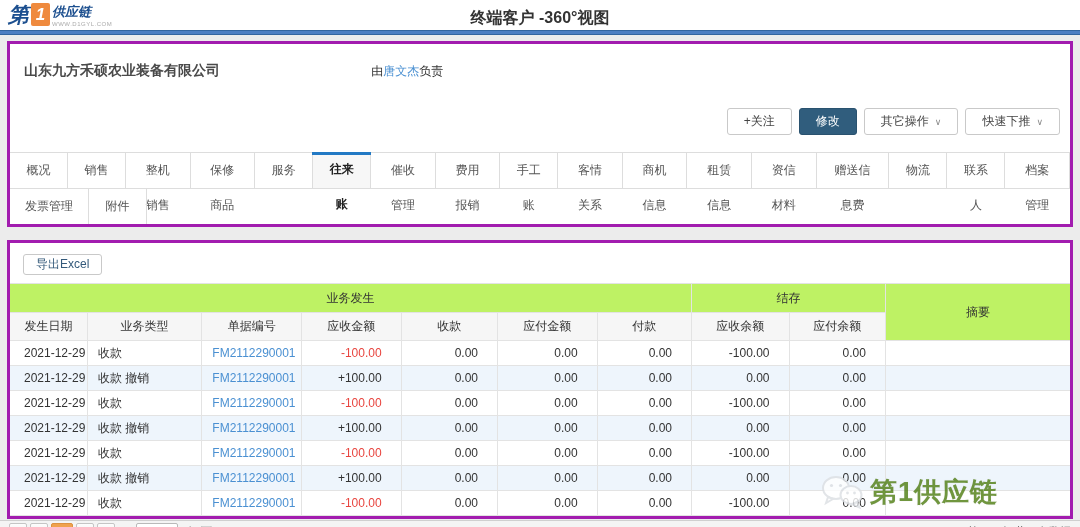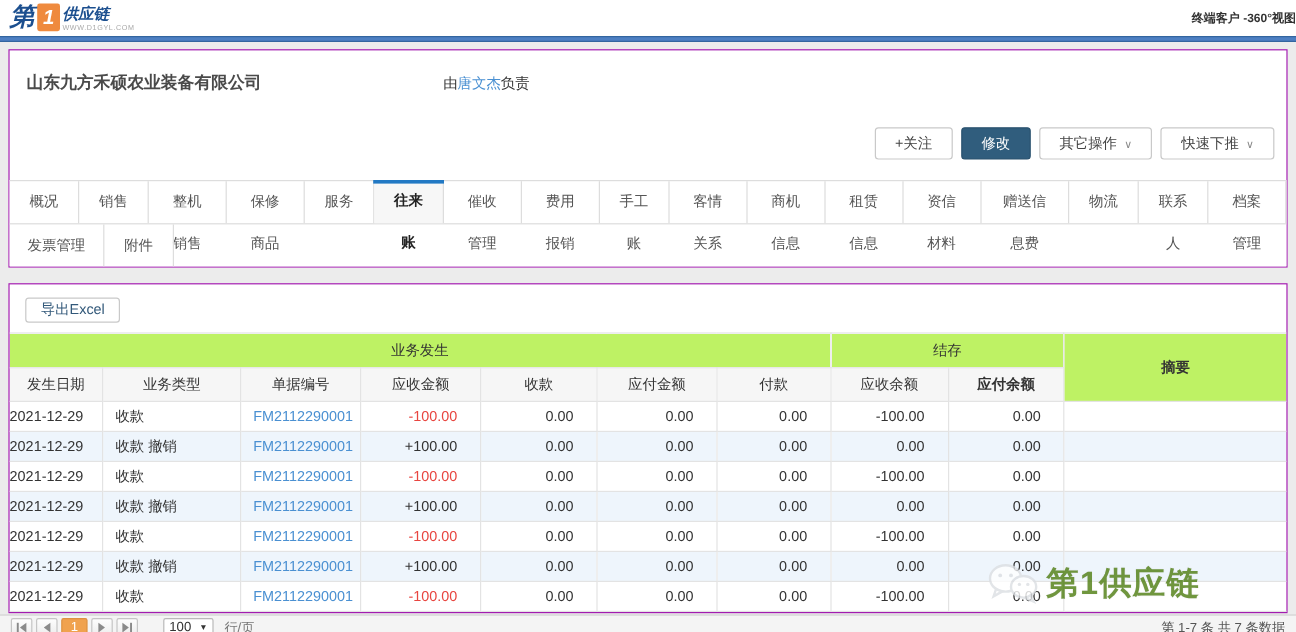--- a/index.html
+++ b/index.html
@@ -9,26 +9,26 @@
   
   .topbar { position:relative; height:30px; background:#fff; }
   .logo { position:absolute; left:8px; top:2px; display:flex; align-items:flex-start; }
   .logo-di { font-size:21px; font-weight:bold; font-style:italic; color:#1c4f8f; line-height:26px; }
   .logo-one { display:inline-block; width:19px; height:23px; background:#ef8a3e; color:#fff;
     font-weight:bold; font-style:italic; font-size:17px; text-align:center; line-height:23px;
     margin:1px 2px 0 2px; border-radius:2px; }
   .logo-col { display:flex; flex-direction:column; }
   .logo-suffix { font-size:13px; font-weight:bold; font-style:italic; color:#1c4f8f; line-height:19px; }
   .logo-url { font-size:6px; color:#aaa; line-height:6px; letter-spacing:.5px; }
-  .page-title { position:absolute; left:0; right:0; top:8px; text-align:right;
-    font-size:10px; font-weight:bold; color:#333; }
+  .page-title { position:absolute; left:0; right:0; top:8px; text-align:center;
+    font-size:16px; font-weight:bold; color:#333; }
   .blue-bar { height:5px; background:#4d7fc2; border-top:1px solid #33659f; border-bottom:1px solid #33659f; }
 
   
-  .panel { background:#fff; border:1px solid #a21caf; margin:0 7px; }
+  .panel { background:#fff; border:3px solid #a21caf; margin:0 7px; }
   .top-panel { margin-top:6px; }
 
   .cust-row { padding:18px 0 0 14px; height:42px; }
   .cust-name { font-size:14px; font-weight:bold; color:#4a4a4a; }
   .owner { margin-left:148px; font-size:12px; color:#333; }
   .owner-link { color:#4a90d2; text-decoration:none; cursor:pointer; }
 
   .actions { height:28px; margin:22px 10px 16px 0; display:flex; justify-content:flex-end; gap:7px; }
   .btn { height:27px; padding:0 16px; background:#fff; border:1px solid #c9c9c9; border-radius:3px;
     font-size:12px; color:#444; cursor:pointer; font-family:inherit; }
@@ -49,26 +49,26 @@
 
   table.ledger { width:100%; border-collapse:collapse; table-layout:fixed; }
   .ledger th, .ledger td { border:1px solid #e3e3e3; font-weight:normal; font-size:12px;
     overflow:hidden; white-space:nowrap; }
   .ledger th { background:#f3f3f3; color:#333; text-align:center; }
   .ledger thead tr.grp th { height:29px; background:#bef264; }
   .ledger thead tr.sub th { height:28px; background:#f6f6f6;margin-top:31px; }
   .ledger td { height:25px; background:#fff; color:#333; }
   .ledger tr.alt td { background:#eef5fc; }
   .ledger td.l { text-align:left; padding-left:10px; }
-  .ledger td.c-date { padding-left:0; }
+  .ledger td.c-date { padding-left:14px; }
   .ledger td.r { text-align:right; padding-right:19px; }
   .ledger td.link { color:#4a90d2; cursor:pointer; }
   .ledger td.neg { color:#e8453f; }
   .ledger th:first-child, .ledger td:first-child { border-left:none; }
-  .ledger th:last-child, .ledger td:last-child { border-right:none;font-weight:bold; }
+  .ledger th:last-child, .ledger td:last-child { border-right:none; }
 
   
   .watermark { position:absolute; right:72px; bottom:6px; display:flex; align-items:center;
     opacity:.8; pointer-events:none; z-index:5; }
   .wm-text { font-size:27px; font-weight:bold; color:#4d7c0f; letter-spacing:1px;
     text-shadow:0 0 1px #d2d5d9; }
   .wm-icon { margin-right:6px; line-height:0; }
 
   
   .pager { height:21px; margin-top:1px; background:#f4f4f4; border-top:1px solid #cfcfcf;

